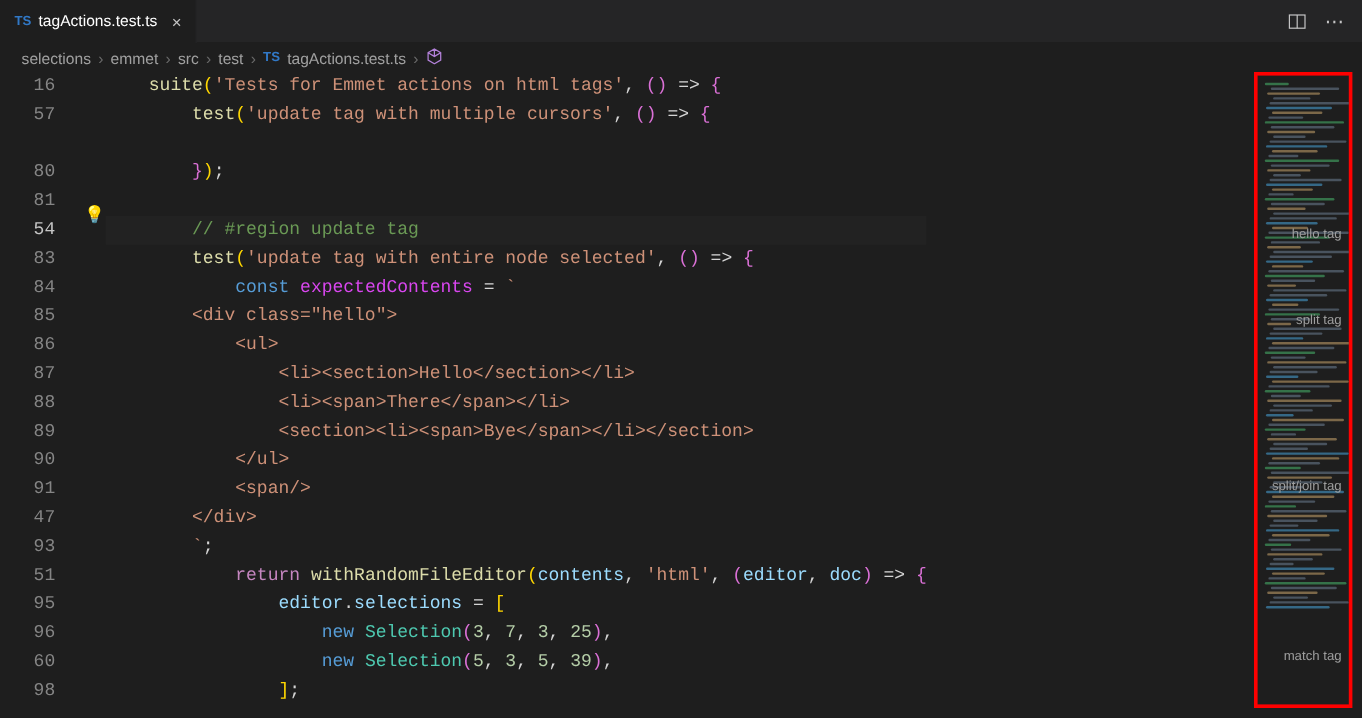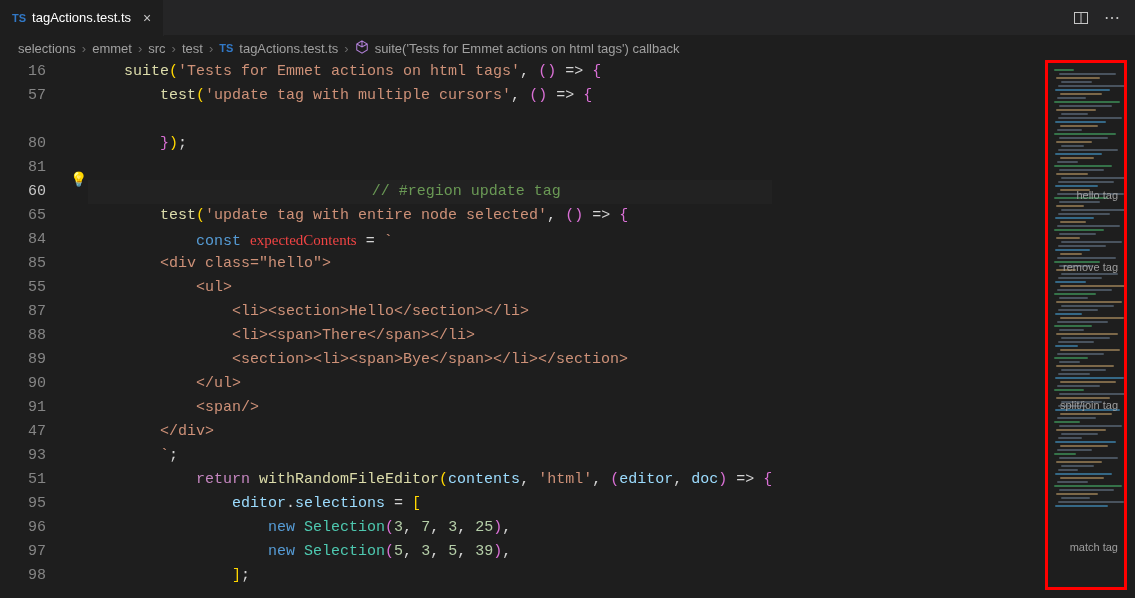--- a/index.html
+++ b/index.html
@@ -64,31 +64,31 @@
 .gutter .ln.active { color: #c6c6c6; }
 .bulb {
   position: absolute;
   left: 70px;
   top: 108px;
   color: #ffcc00;
   font-size: 14px;
 }
 .code { padding-left: 24px; white-space: pre; }
 .code .row { height: 24px; }
-.active-line-bg { background: rgba(255,255,255,0.02); text-align: center; }
+.active-line-bg { background: rgba(255,255,255,0.02); }
 
 .fn { color: #dcdcaa; }
 .str { color: #ce9178; font-family: Liberation Mono, monospace; }
 .pun { color: #d4d4d4; }
 .brk { color: #ffd700; }
 .brk2 { color: #da70d6; }
 .kw { color: #569cd6; }
 .kw2 { color: #c586c0; }
 .cm { color: #6a9955; }
-.var { color: #ef4444; font-family: Liberation Serif, serif; }
+.var { color: #d946ef; }
 .cls { color: #4ec9b0; }
 .prop { color: #9cdcfe; }
 .param { color: #9cdcfe; }
 .num { color: #b5cea8; }
 .op { color: #d4d4d4; }
 
 .minimap {
   position: absolute;
   right: 8px;
   top: 60px;
@@ -141,48 +141,47 @@
   <span>test</span>
   <span class="sep">›</span>
   <span class="ts-icon">TS</span>
   <span>tagActions.test.ts</span>
   <span class="sep">›</span>
   <span class="cube">
     <svg width="14" height="14" viewBox="0 0 16 16">
         <path d="M8 1l6 3.5v7L8 15l-6-3.5v-7L8 1z M8 1v7 M2 4.5L8 8l6-3.5" fill="none" stroke="#b180d7" stroke-width="1.2"></path>
       </svg>
   </span>
-  <span>suite('Tests for Emmet actions on html tags') callback</span>
 </div>
 
 <div class="editor">
   <span class="bulb">💡</span>
   <div class="gutter-and-code">
     <div class="gutter" id="gutter">
         <div class="ln">16</div>
         <div class="ln">57</div>
         <div class="ln"></div>
         <div class="ln">80</div>
         <div class="ln">81</div>
-        <div class="ln active">60</div>
-        <div class="ln">65</div>
+        <div class="ln active">54</div>
+        <div class="ln">83</div>
         <div class="ln">84</div>
         <div class="ln">85</div>
-        <div class="ln">55</div>
+        <div class="ln">86</div>
         <div class="ln">87</div>
         <div class="ln">88</div>
         <div class="ln">89</div>
         <div class="ln">90</div>
         <div class="ln">91</div>
         <div class="ln">47</div>
         <div class="ln">93</div>
         <div class="ln">51</div>
         <div class="ln">95</div>
         <div class="ln">96</div>
-        <div class="ln">97</div>
+        <div class="ln">60</div>
         <div class="ln">98</div>
       </div>
     <div class="code" id="code"><div class="row"><span>    </span><span class="fn">suite</span><span class="brk">(</span><span class="str">'Tests for Emmet actions on html tags'</span><span class="pun">, </span><span class="brk2">(</span><span class="brk2">)</span><span class="op"> =&gt; </span><span class="brk2">{</span></div><div class="row"><span>        </span><span class="fn">test</span><span class="brk">(</span><span class="str">'update tag with multiple cursors'</span><span class="pun">, </span><span class="brk2">(</span><span class="brk2">)</span><span class="op"> =&gt; </span><span class="brk2">{</span></div><div class="row"><span>            </span><span class="pun"></span></div><div class="row"><span>        </span><span class="brk2">}</span><span class="brk">)</span><span class="pun">;</span></div><div class="row"><span></span></div><div class="row active-line-bg"><span>        </span><span class="cm">// #region update tag</span></div><div class="row"><span>        </span><span class="fn">test</span><span class="brk">(</span><span class="str">'update tag with entire node selected'</span><span class="pun">, </span><span class="brk2">(</span><span class="brk2">)</span><span class="op"> =&gt; </span><span class="brk2">{</span></div><div class="row"><span>            </span><span class="kw">const</span><span> </span><span class="var">expectedContents</span><span class="op"> = </span><span class="str">`</span></div><div class="row"><span>        </span><span class="str">&lt;div class="hello"&gt;</span></div><div class="row"><span>            </span><span class="str">&lt;ul&gt;</span></div><div class="row"><span>                </span><span class="str">&lt;li&gt;&lt;section&gt;Hello&lt;/section&gt;&lt;/li&gt;</span></div><div class="row"><span>                </span><span class="str">&lt;li&gt;&lt;span&gt;There&lt;/span&gt;&lt;/li&gt;</span></div><div class="row"><span>                </span><span class="str">&lt;section&gt;&lt;li&gt;&lt;span&gt;Bye&lt;/span&gt;&lt;/li&gt;&lt;/section&gt;</span></div><div class="row"><span>            </span><span class="str">&lt;/ul&gt;</span></div><div class="row"><span>            </span><span class="str">&lt;span/&gt;</span></div><div class="row"><span>        </span><span class="str">&lt;/div&gt;</span></div><div class="row"><span>        </span><span class="str">`</span><span class="pun">;</span></div><div class="row"><span>            </span><span class="kw2">return</span><span> </span><span class="fn">withRandomFileEditor</span><span class="brk">(</span><span class="prop">contents</span><span class="pun">, </span><span class="str">'html'</span><span class="pun">, </span><span class="brk2">(</span><span class="param">editor</span><span class="pun">, </span><span class="param">doc</span><span class="brk2">)</span><span class="op"> =&gt; </span><span class="brk2">{</span></div><div class="row"><span>                </span><span class="prop">editor</span><span class="pun">.</span><span class="prop">selections</span><span class="op"> = </span><span class="brk">[</span></div><div class="row"><span>                    </span><span class="kw">new</span><span> </span><span class="cls">Selection</span><span class="brk2">(</span><span class="num">3</span><span class="pun">, </span><span class="num">7</span><span class="pun">, </span><span class="num">3</span><span class="pun">, </span><span class="num">25</span><span class="brk2">)</span><span class="pun">,</span></div><div class="row"><span>                    </span><span class="kw">new</span><span> </span><span class="cls">Selection</span><span class="brk2">(</span><span class="num">5</span><span class="pun">, </span><span class="num">3</span><span class="pun">, </span><span class="num">5</span><span class="pun">, </span><span class="num">39</span><span class="brk2">)</span><span class="pun">,</span></div><div class="row"><span>                </span><span class="brk">]</span><span class="pun">;</span></div></div>
   </div>
 </div>
 
 <div class="minimap">
   <div class="minimap-inner" id="minimap-inner">
       <div class="mm-line" style="width: 20px; background: rgb(68, 170, 102); margin-left: 0px;"></div>
       <div class="mm-line" style="width: 57px; background: rgb(102, 119, 136); margin-left: 5px;"></div>
@@ -288,17 +287,17 @@
       <div class="mm-line" style="width: 57px; background: rgb(68, 153, 204); margin-left: 1px;"></div>
       <div class="mm-line" style="width: 44px; background: rgb(187, 153, 102); margin-left: 6px;"></div>
       <div class="mm-line" style="width: 31px; background: rgb(102, 119, 136); margin-left: 3px;"></div>
       <div class="mm-line" style="width: 68px; background: rgb(68, 170, 102); margin-left: 0px;"></div>
       <div class="mm-line" style="width: 55px; background: rgb(102, 119, 136); margin-left: 5px;"></div>
       <div class="mm-line" style="width: 42px; background: rgb(187, 153, 102); margin-left: 2px;"></div>
       <div class="mm-line" style="width: 29px; background: rgb(102, 119, 136); margin-left: 7px;"></div>
       <div class="mm-line" style="width: 66px; background: rgb(102, 119, 136); margin-left: 4px;"></div>
       <div class="mm-line" style="width: 53px; background: rgb(68, 153, 204); margin-left: 1px;"></div>
       <div class="mm-label" style="top: 126px;">hello tag</div>
-      <div class="mm-label" style="top: 198px;">remove tag</div>
+      <div class="mm-label" style="top: 198px;">split tag</div>
       <div class="mm-label" style="top: 336px;">split/join tag</div>
       <div class="mm-label" style="top: 478px;">match tag</div>
     </div>
 </div>
 
 </body></html>

